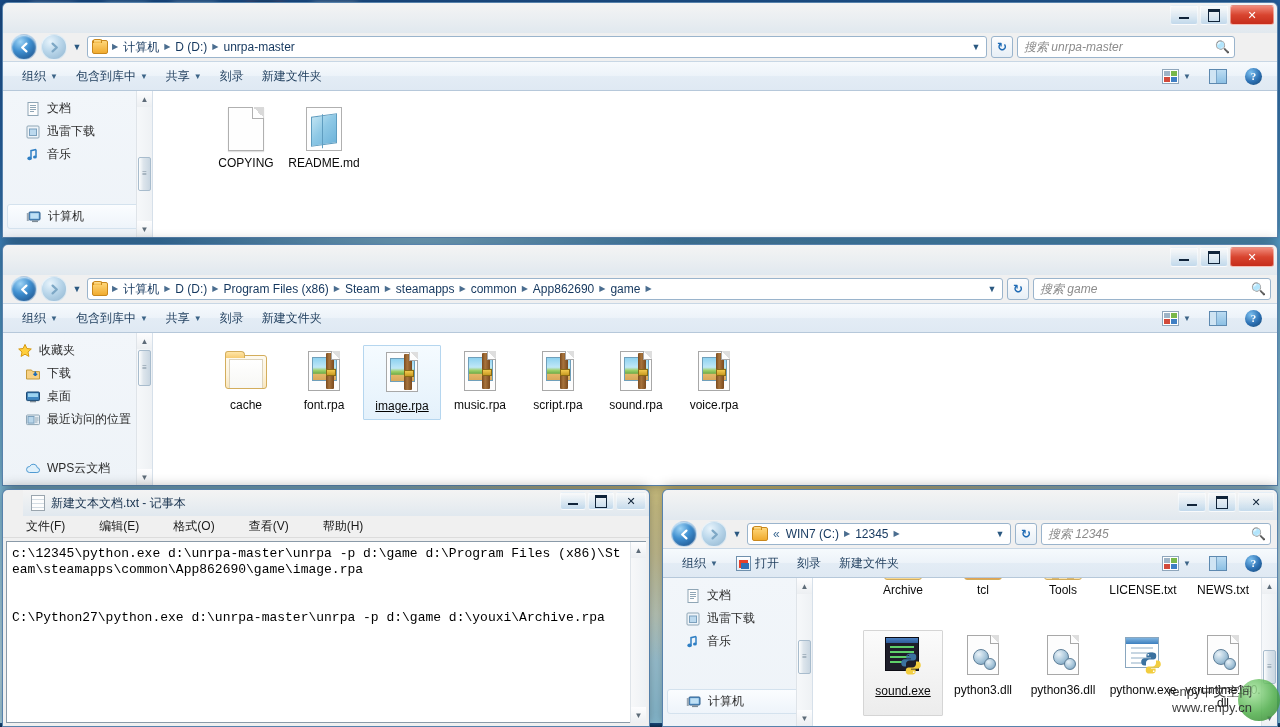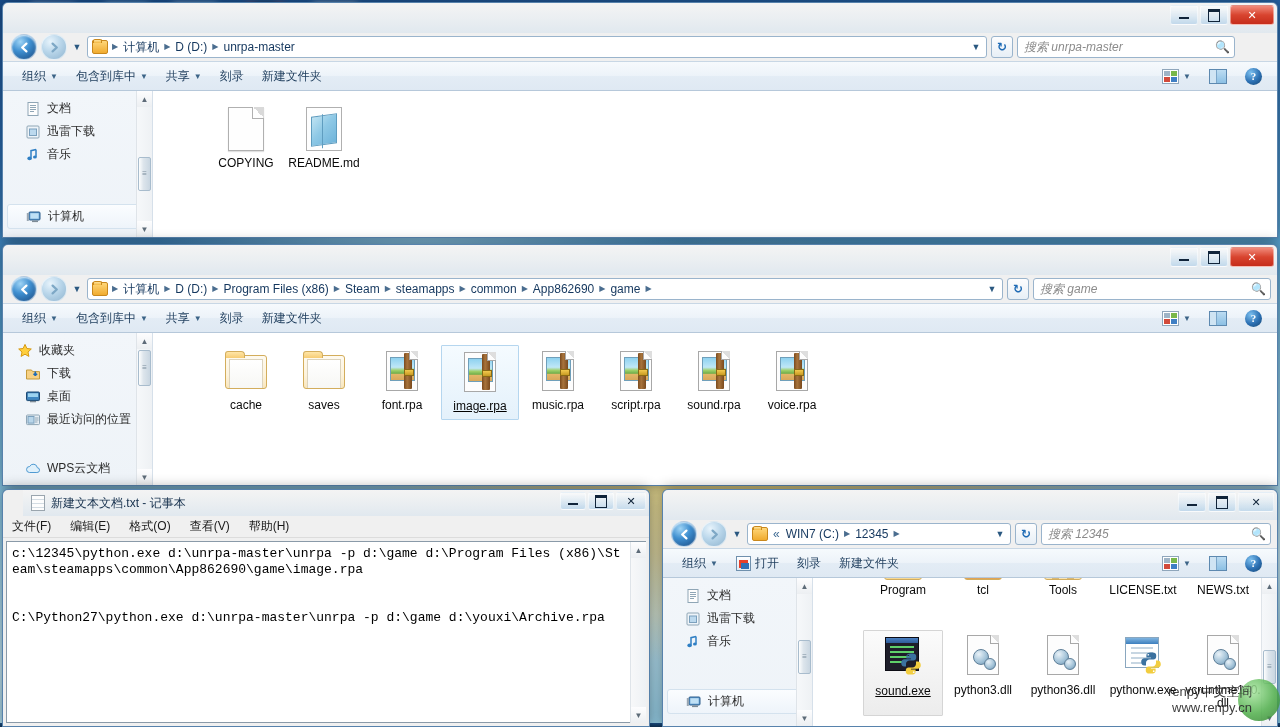--- a/index.html
+++ b/index.html
@@ -384,22 +384,22 @@
     height: 26px; display:flex; align-items:center; gap:6px; padding-left:8px;
     position: relative;
   }
   .np-ico {
     width: 14px; height: 16px;
     background: repeating-linear-gradient(180deg,#fdfdfd 0 3px,#d3dce3 3px 4px);
     border: 1px solid #9aa5ae;
   }
   .np-title-text { font-size: 12px; color:#16304d; }
   .np-menubar {
-    height: 22px; display:flex; gap:1px;
-    background:#f0f0f0; padding-left: 0;
+    height: 22px; display:flex; gap:16px;
+    background:#f0f0f0; padding-left: 14px;
     border-bottom: 1px solid #dcdcdc;
   }
   .np-menu { font-size:12px; color:#1a1a1a; padding: 2px 9px; }
   .np-edit {
     background:#fff; border:1px solid #8a9aa8;
     margin: 3px;
     position: relative;
     overflow: hidden;
     font-family: "Liberation Mono", "DejaVu Sans Mono", monospace;
     font-size: 13px;
@@ -727,26 +727,20 @@
       <div class="filepane">
         <div class="filegrid">
           <div class="fileitem">
             <div class="icon48">
                 <div class="ico-folder"></div>
               </div>
             <div class="fname">cache</div>
           </div>
           <div class="fileitem">
             <div class="icon48">
-                <div class="ico-folder"></div>
-              </div>
-            <div class="fname">saves</div>
-          </div>
-          <div class="fileitem">
-            <div class="icon48">
                 <div class="ico-rpa">
                   <div class="pic"></div>
                   <div class="strap"></div>
                   <div class="corner"></div>
                 </div>
               </div>
             <div class="fname">font.rpa</div>
           </div>
           <div class="fileitem selected">
             <div class="icon48">
@@ -952,21 +946,21 @@
         </div>
       </div>
 
       <div class="filepane">
 
         <div class="filegrid" style="padding-top:0; padding-left:10px; height:46px; overflow:hidden;">
           <div class="fileitem" style="width:80px;padding-top:0;margin-top:-16px;">
             <div class="icon48" style="height:18px;overflow:hidden;">
                 <div class="ico-folder-sm" style="margin-top:-12px;"></div>
               </div>
-            <div class="fname">Program</div>
+            <div class="fname">Archive</div>
           </div>
           <div class="fileitem" style="width:80px;padding-top:0;margin-top:-16px;text-align:right;">
             <div class="icon48" style="height:18px;overflow:hidden;">
                 <div class="ico-folder-sm" style="margin-top:-12px;background:linear-gradient(180deg,#f2c27a,#e0a255);"></div>
               </div>
             <div class="fname">tcl</div>
           </div>
           <div class="fileitem" style="width:80px;padding-top:0;margin-top:-16px;">
             <div class="icon48" style="height:18px;overflow:hidden;">
                 <div class="ico-folder-sm" style="margin-top:-12px;background:linear-gradient(90deg,#f6e3b7 0 20%,#d8b877 20% 40%,#f6e3b7 40% 60%,#d8b877 60% 80%,#f6e3b7 80%);"></div>

